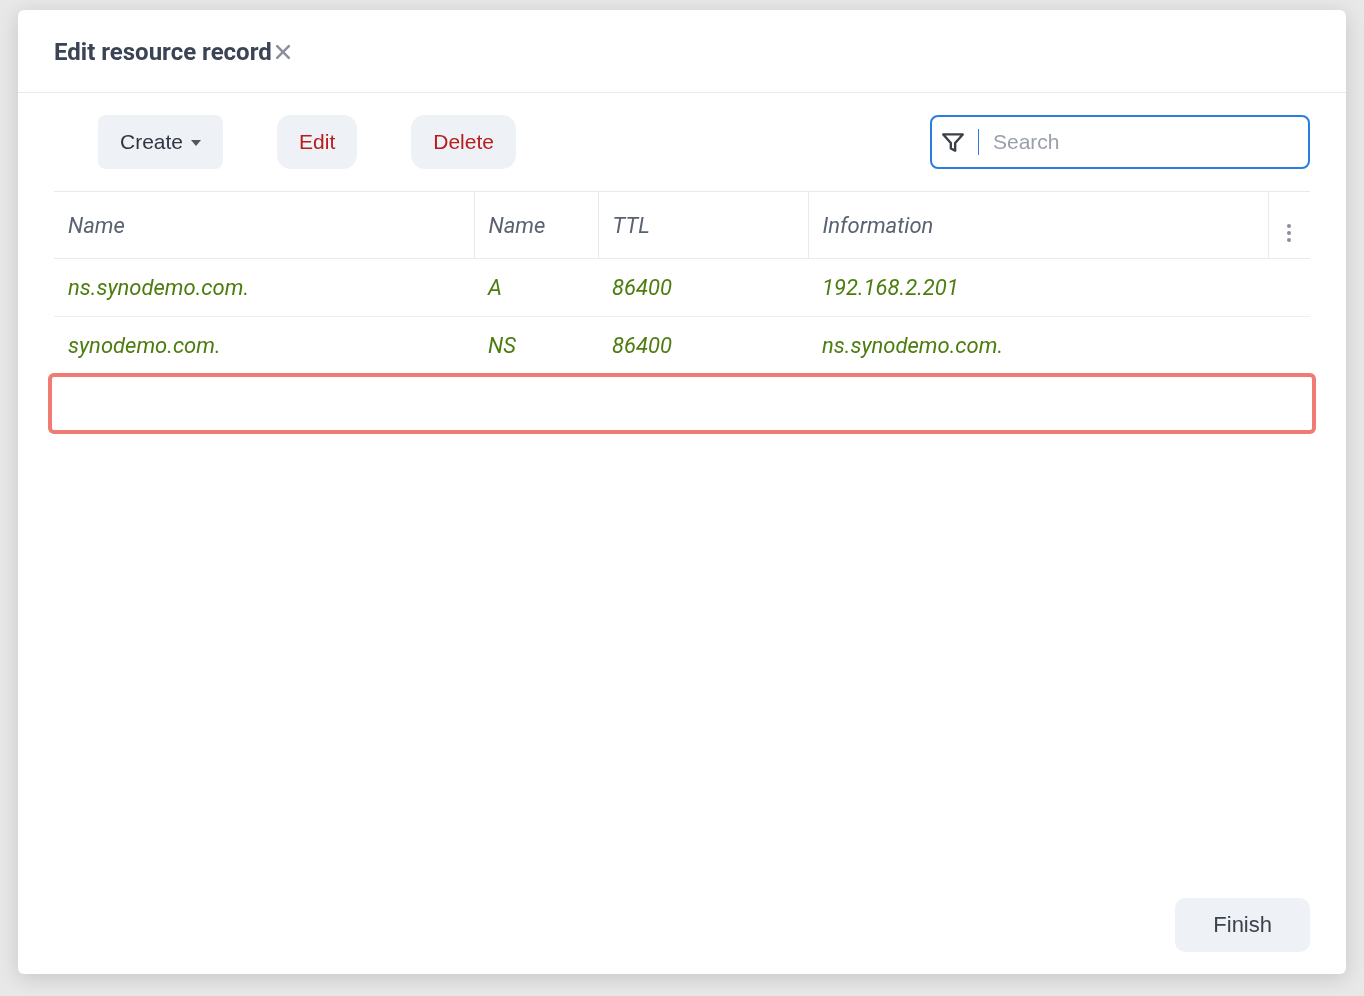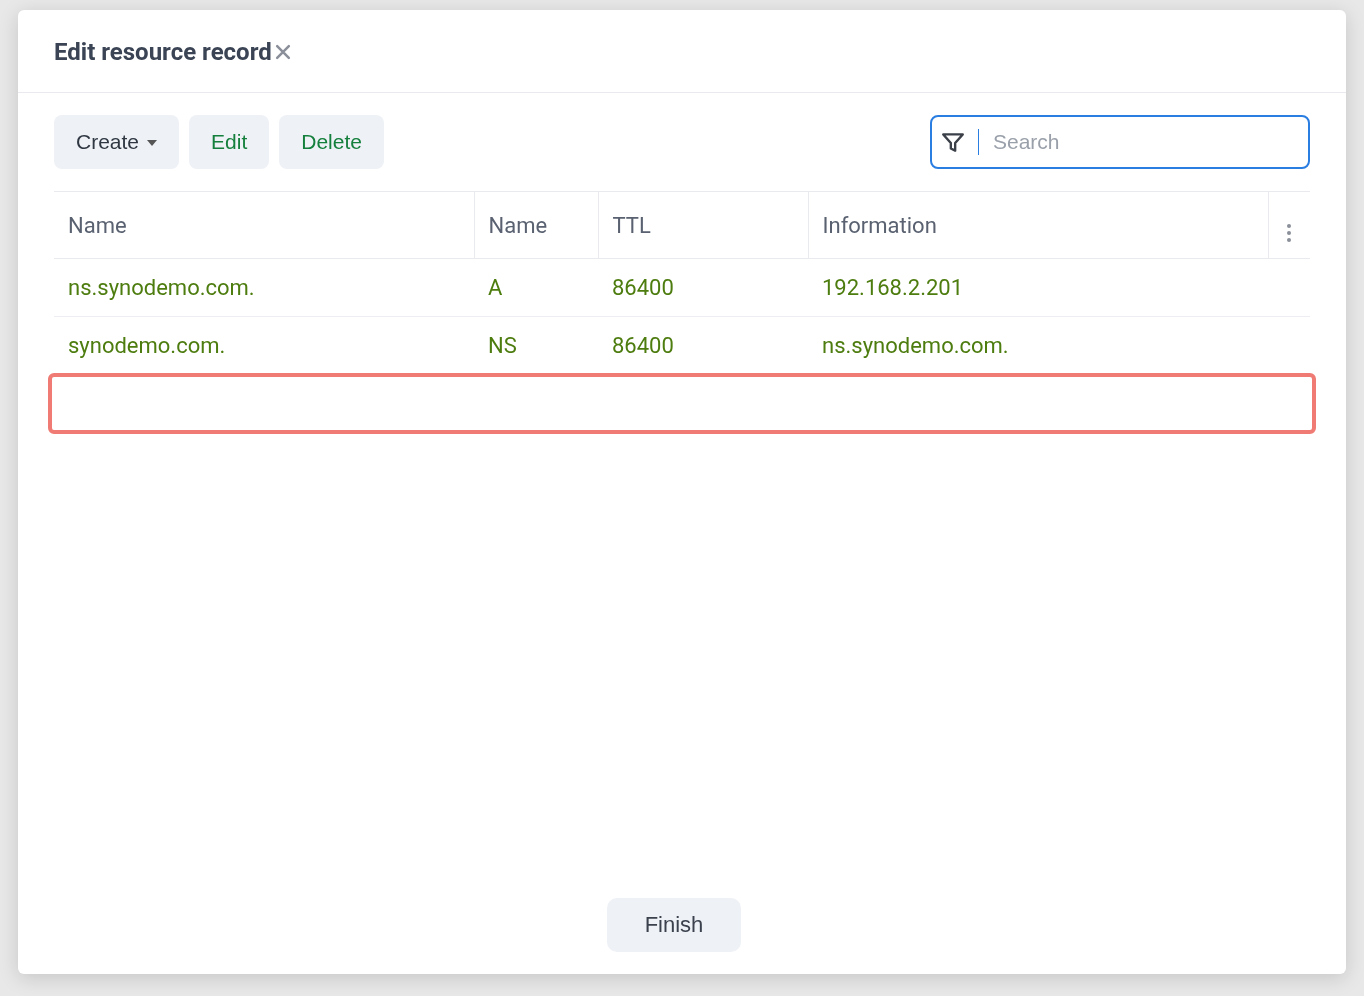--- a/index.html
+++ b/index.html
@@ -66,27 +66,29 @@
       padding: 0 22px;
       border: none;
       border-radius: 8px;
       background: #eef1f5;
       font-size: 21px;
       font-weight: 500;
       cursor: pointer;
       display: flex;
       align-items: center;
       gap: 8px;
+      margin-left: 44px;
     }
     .btn-create {
       color: #2f3742;
     }
     .btn-disabled {
-      color: #15803d;
+      color: #b91c1c;
       cursor: default;
+      border-radius: 14px;
     }
     .caret-down {
       width: 0;
       height: 0;
       border-left: 5px solid transparent;
       border-right: 5px solid transparent;
       border-top: 6px solid #555;
       margin-top: 2px;
     }
     .search-box {
@@ -119,20 +121,21 @@
       color: #3a3f48;
     }
     .search-input::placeholder {
       color: #9aa0aa;
     }
     .table-wrap {
       padding: 0 36px;
       flex: 1;
       display: flex;
       flex-direction: column;
+      font-style: italic;
     }
     .table {
       width: 100%;
       border-collapse: collapse;
     }
     .table-head-row th {
       text-align: left;
       font-weight: 400;
       color: #5a6271;
       font-size: 22px;
@@ -206,21 +209,21 @@
     .refresh-icon svg {
       width: 26px;
       height: 26px;
       stroke: #4b525f;
       fill: none;
       stroke-width: 2.4;
     }
     .dialog-footer {
       padding: 20px 36px 22px 20px;
       display: flex;
-      justify-content: center;
+      justify-content: flex-end;
     }
     .btn-finish {
       height: 54px;
       padding: 0 38px;
       border: none;
       border-radius: 10px;
       background: #eef1f5;
       color: #3b424e;
       font-size: 22px;
       font-weight: 500;

